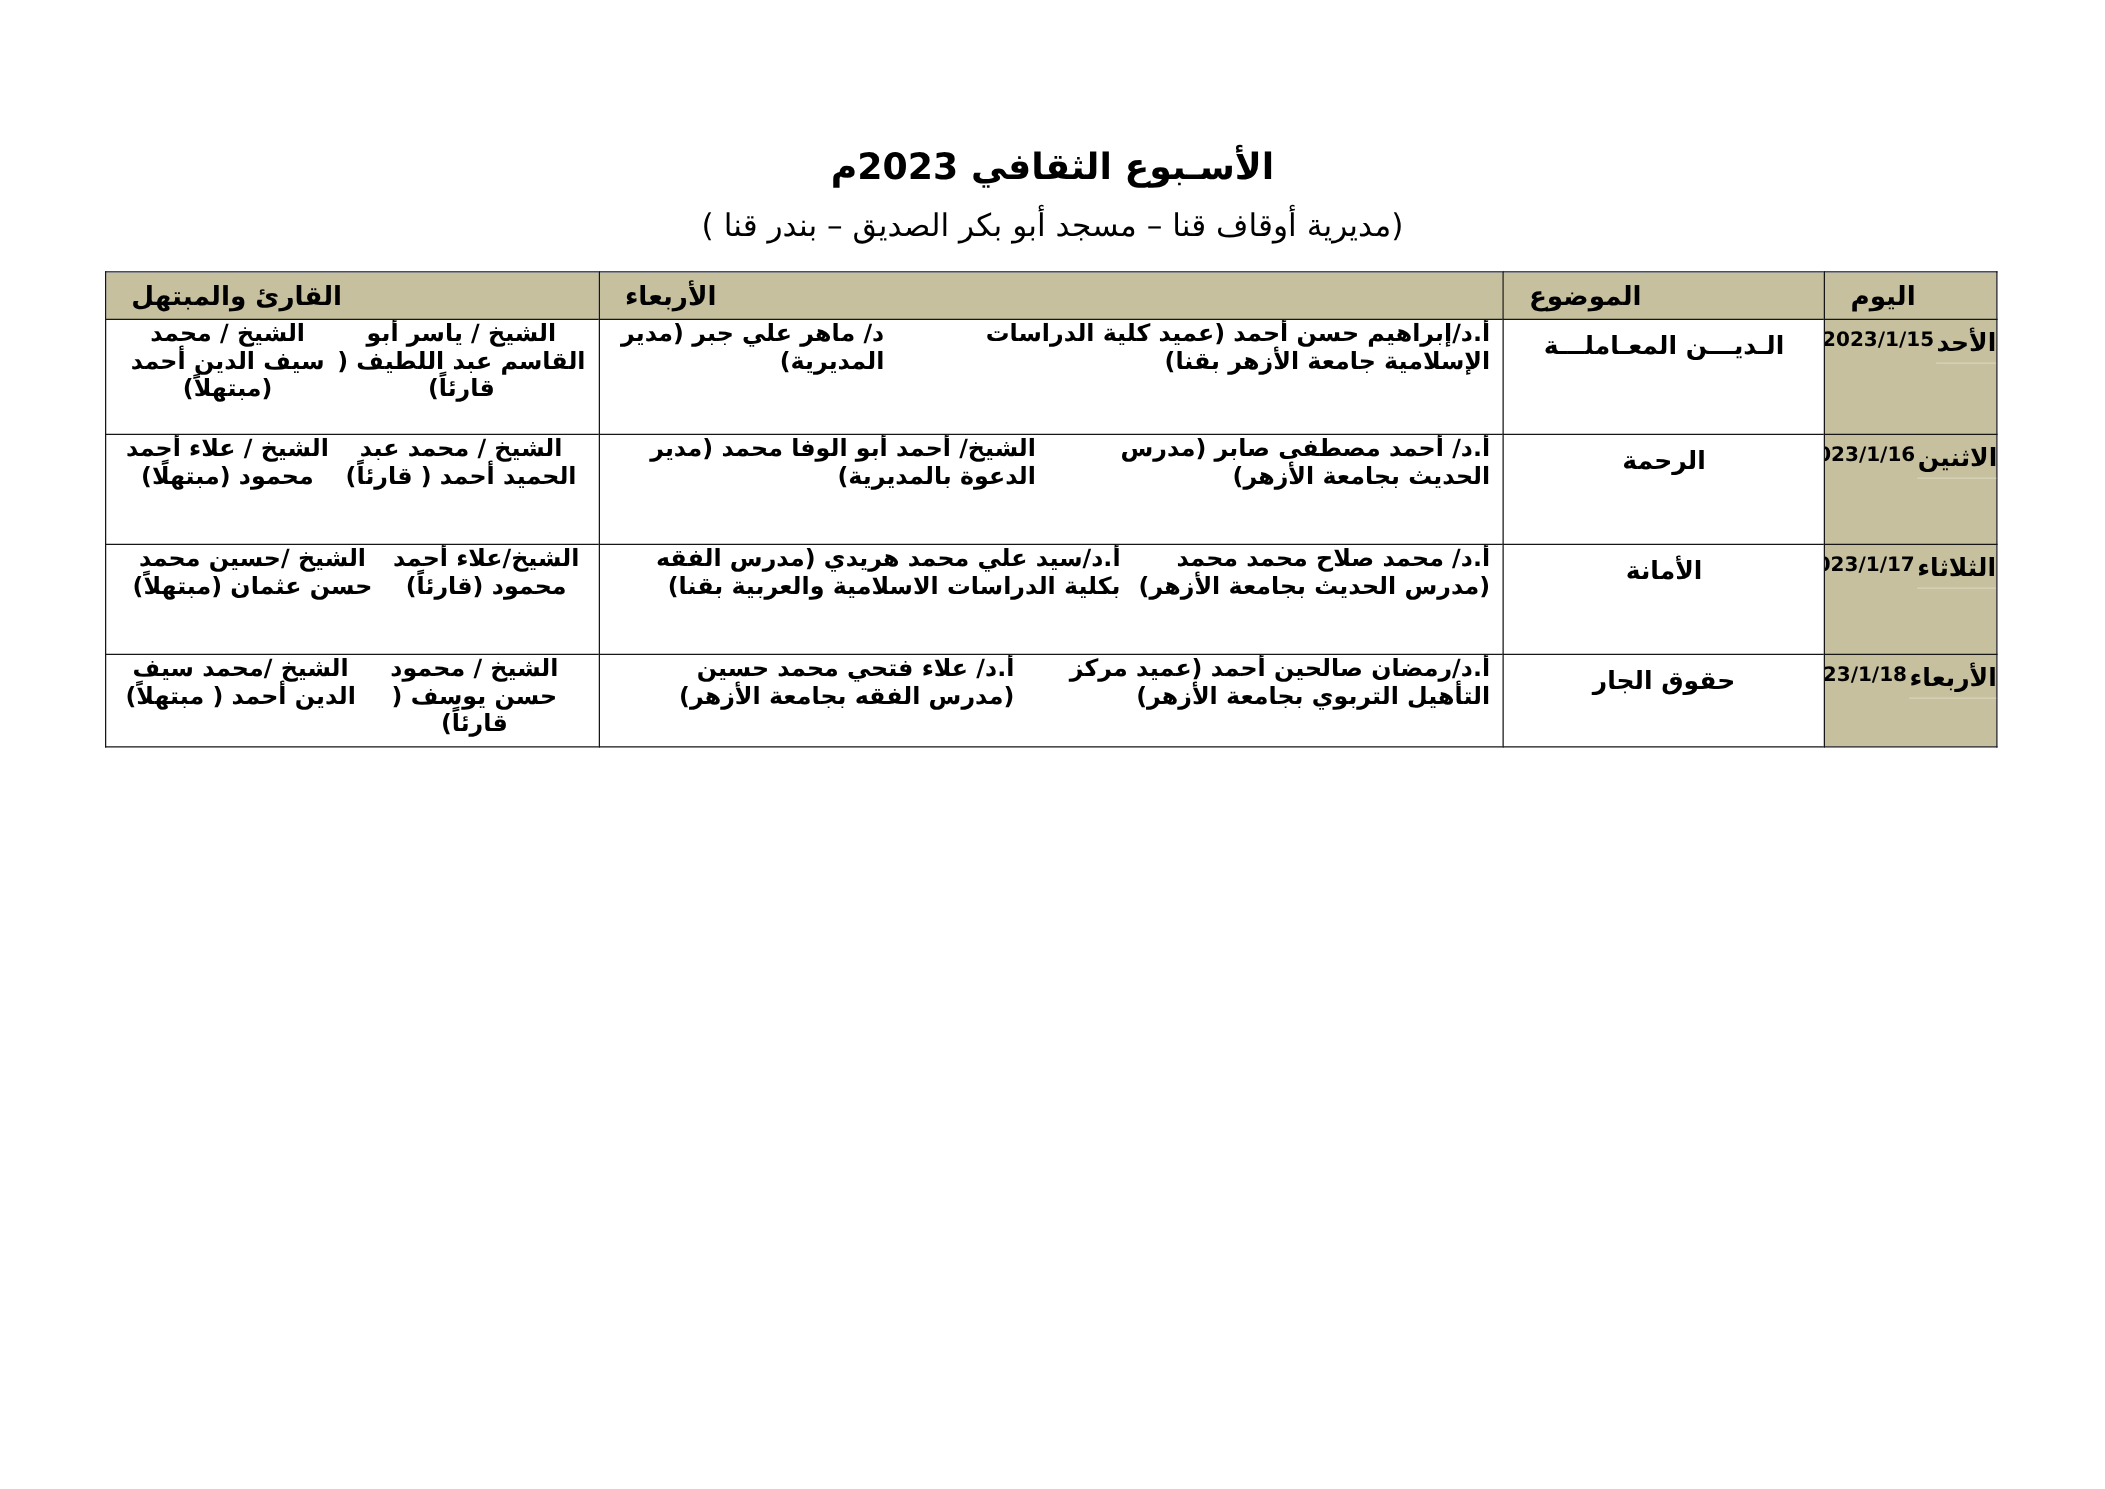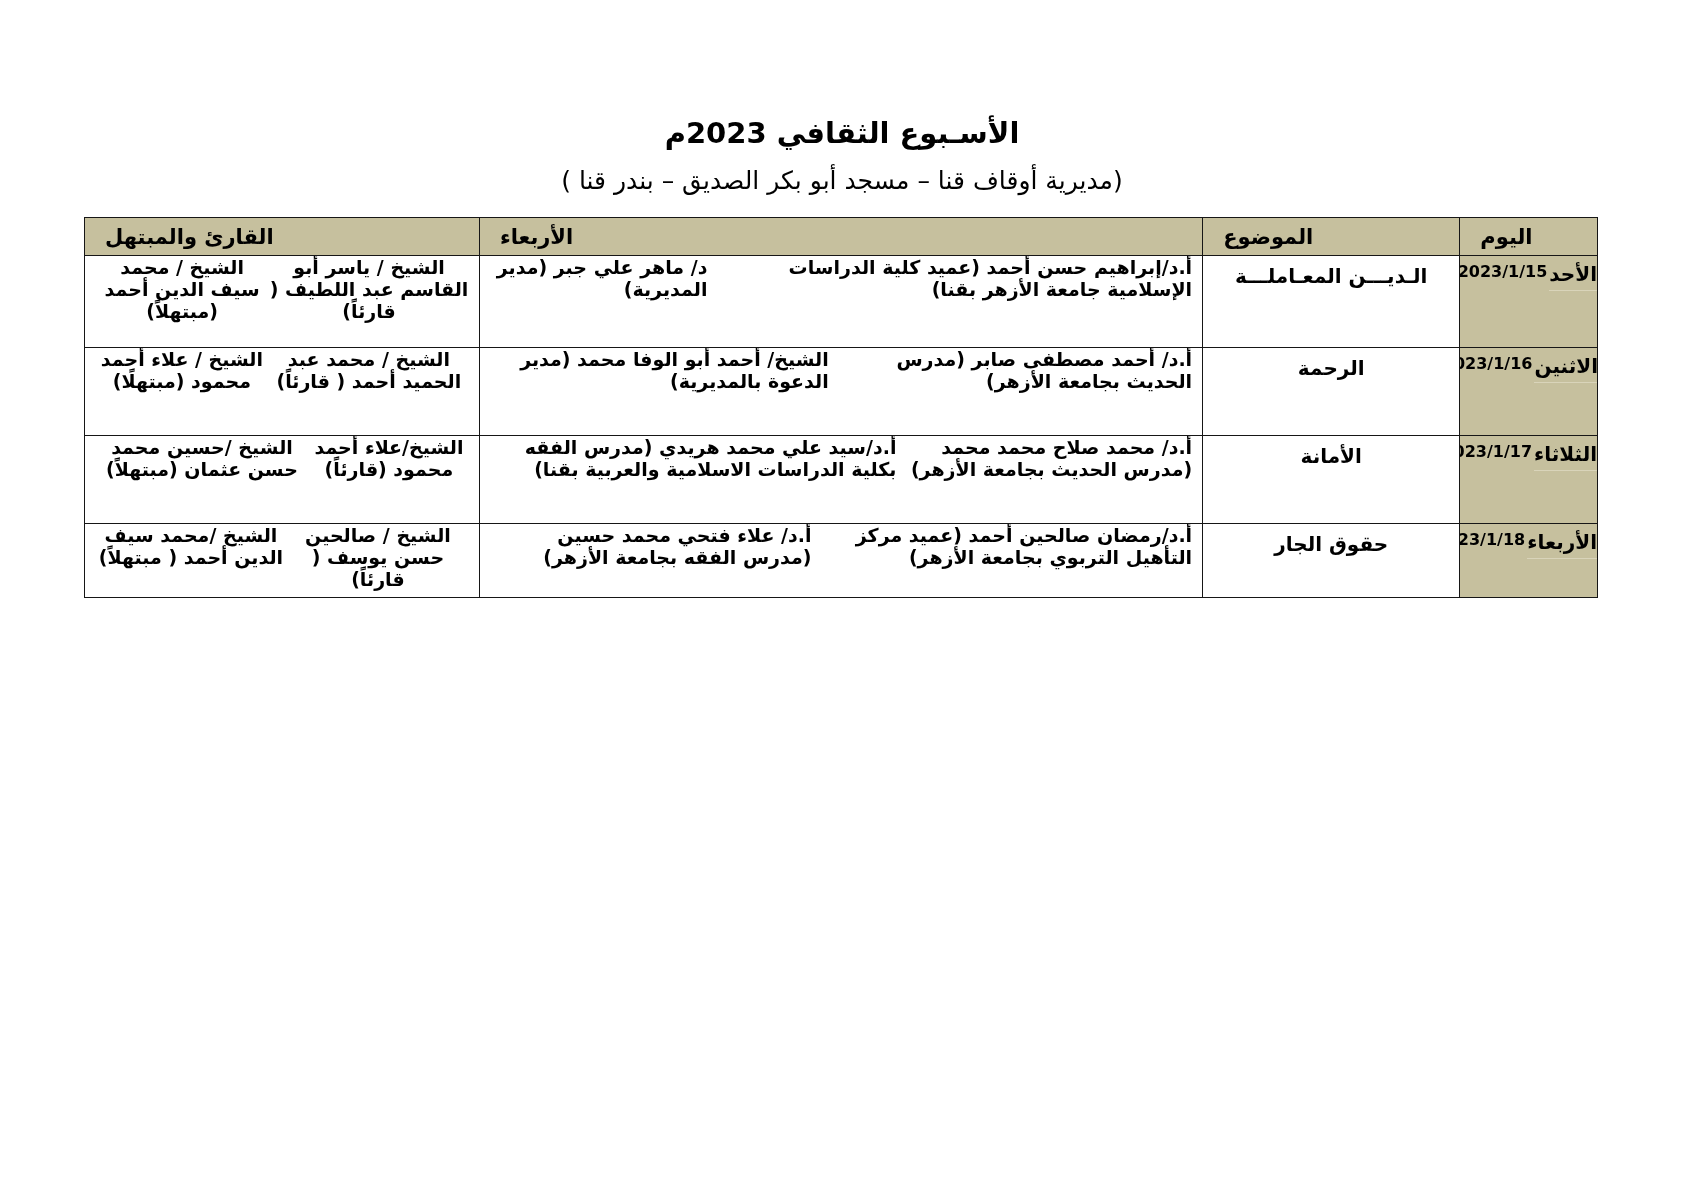--- a/index.html
+++ b/index.html
@@ -216,21 +216,21 @@
           </td>
           <td class="topic-cell">حقوق الجار</td>
           <td class="lect-cell">
             <div class="lines">
               <div class="lect-line">أ.د/رمضان صالحين أحمد (عميد مركز التأهيل التربوي بجامعة الأزهر)</div>
               <div class="lect-line">أ.د/ علاء فتحي محمد حسين (مدرس الفقه بجامعة الأزهر)</div>
             </div>
           </td>
           <td class="reciter-cell">
             <div class="lines">
-              <div class="reciter-line">الشيخ / صالحين حسن يوسف ( قارئاً)</div>
+              <div class="reciter-line">الشيخ / محمود حسن يوسف ( قارئاً)</div>
               <div class="reciter-line">الشيخ /محمد سيف الدين أحمد ( مبتهلاً)</div>
             </div>
           </td>
         </tr>
 
       </tbody>
     </table>
   </div>
 </div>
 

